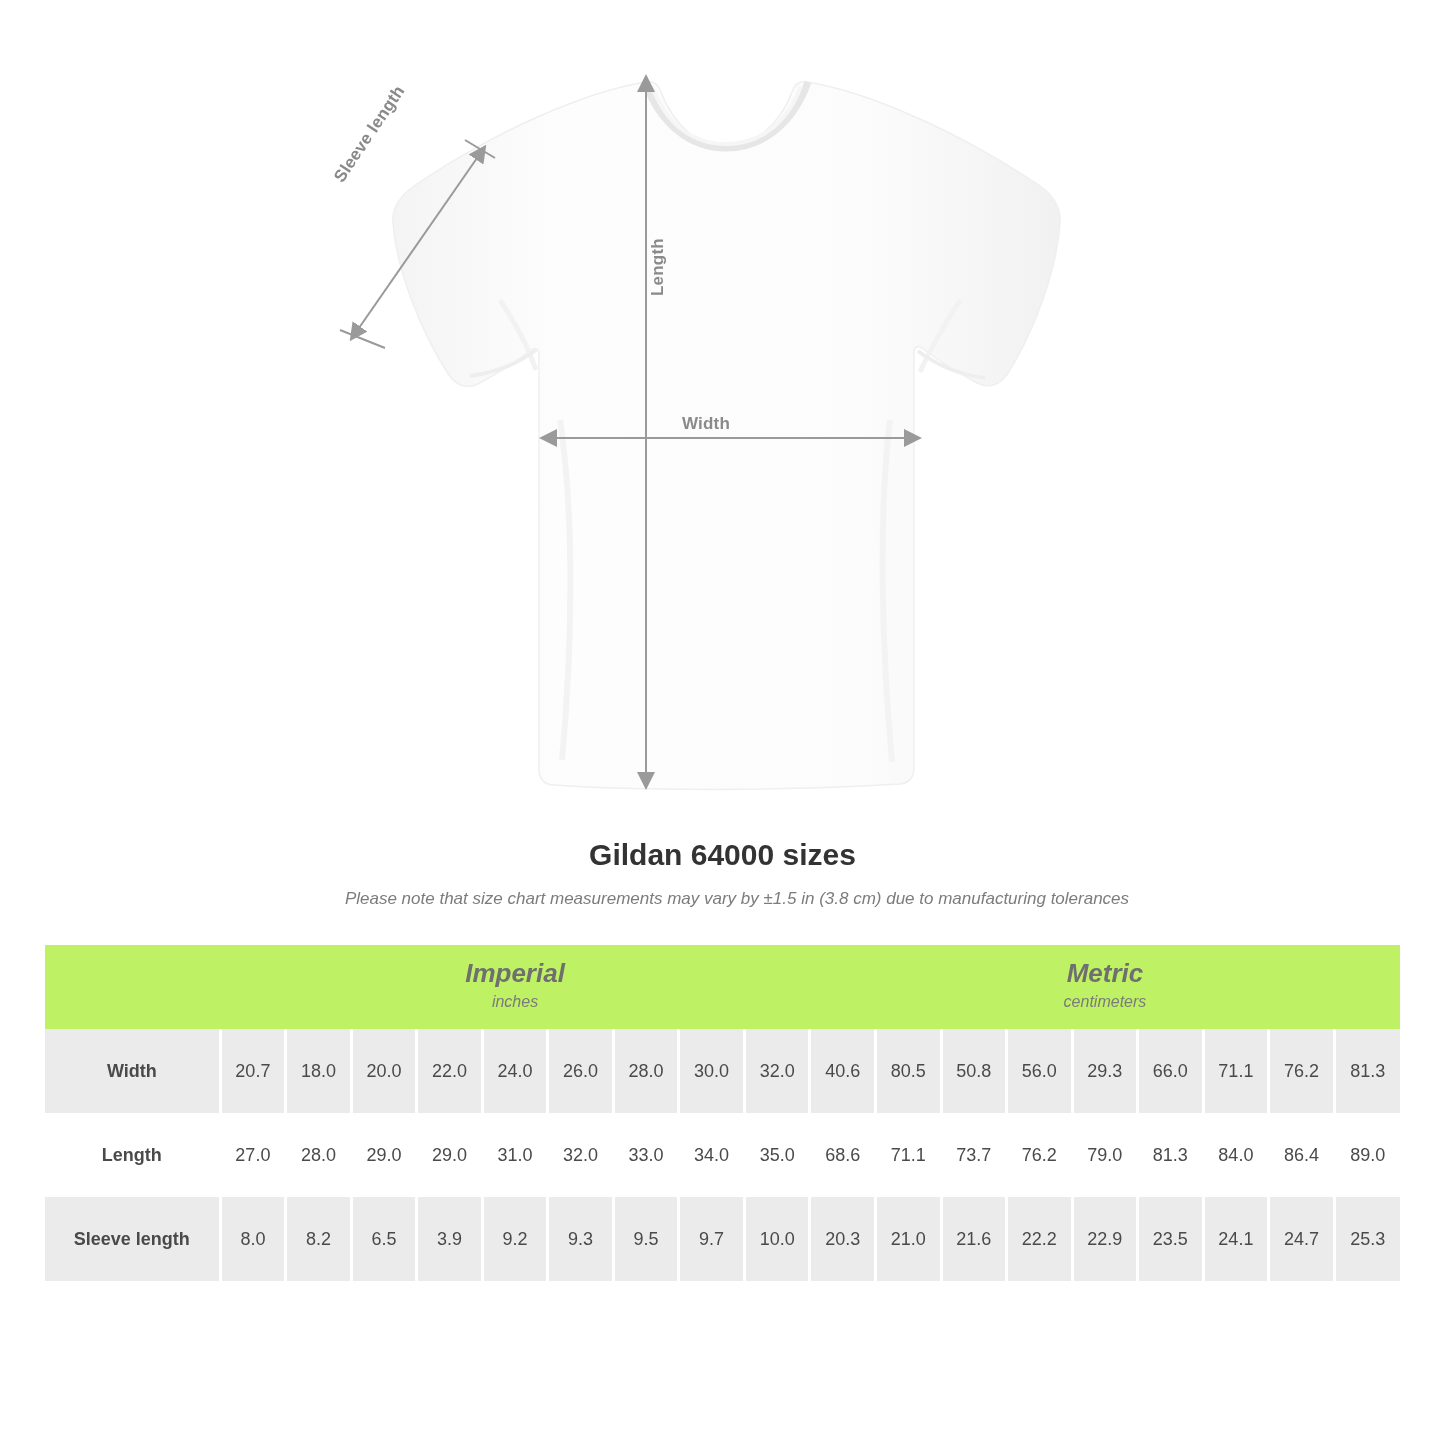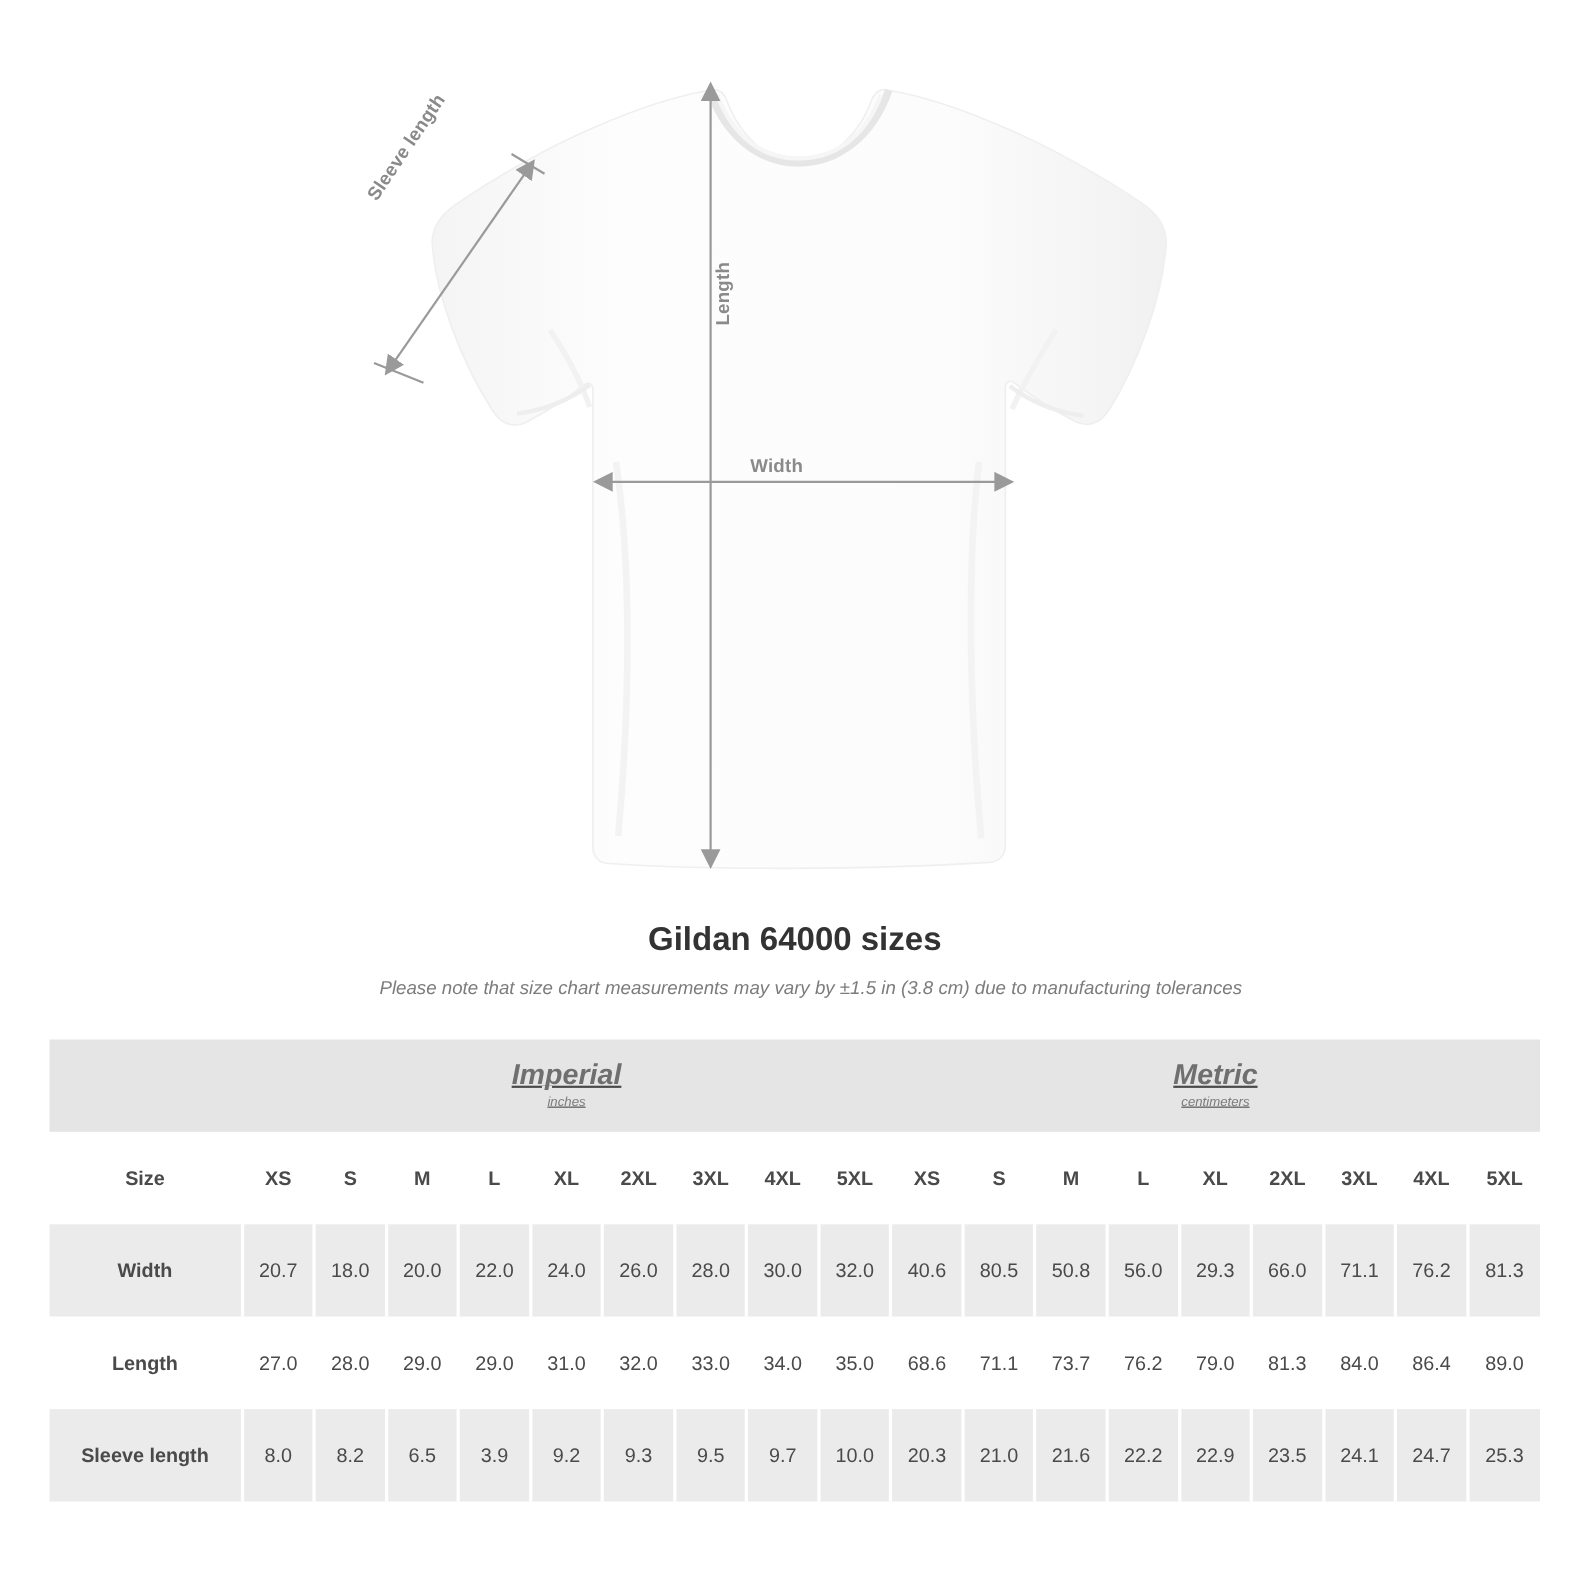--- a/index.html
+++ b/index.html
@@ -85,33 +85,32 @@
   table.size-table td,
   table.size-table th {
     text-align: center;
     font-size: 18px;
     color: #4a4a4a;
     padding: 0;
     height: 84px;
     vertical-align: middle;
   }
   .unit-header td {
-    background: #e5e5e5;
+    background: #bef264;
     height: 118px;
-    text-decoration: underline;
   }
   .unit-name {
     font-size: 26px;
     font-weight: bold;
     font-style: italic;
     color: #6f6f6f;
     line-height: 1.15;
   }
   .unit-sub {
-    font-size: 12px;
+    font-size: 16px;
     font-style: italic;
     color: #7b7b7b;
     line-height: 1.6;
   }
   .row-head-cell {
     font-weight: bold;
     color: #4a4a4a;
     font-size: 19px;
     width: 175px;
   }
@@ -213,41 +212,20 @@
         <td colspan="9">
           <div class="unit-name">Imperial</div>
           <div class="unit-sub">inches</div>
         </td>
         <td colspan="9">
           <div class="unit-name">Metric</div>
           <div class="unit-sub">centimeters</div>
         </td>
       </tr>
 
-      <tr class="size-row">
-        <td class="row-head-cell">Size</td>
-        <td class="size-head col-sep">XS</td>
-        <td class="size-head col-sep">S</td>
-        <td class="size-head col-sep">M</td>
-        <td class="size-head col-sep">L</td>
-        <td class="size-head col-sep">XL</td>
-        <td class="size-head col-sep">2XL</td>
-        <td class="size-head col-sep">3XL</td>
-        <td class="size-head col-sep">4XL</td>
-        <td class="size-head col-sep">5XL</td>
-        <td class="size-head col-sep">XS</td>
-        <td class="size-head col-sep">S</td>
-        <td class="size-head col-sep">M</td>
-        <td class="size-head col-sep">L</td>
-        <td class="size-head col-sep">XL</td>
-        <td class="size-head col-sep">2XL</td>
-        <td class="size-head col-sep">3XL</td>
-        <td class="size-head col-sep">4XL</td>
-        <td class="size-head col-sep">5XL</td>
-      </tr>
 
       <tr class="row-even">
         <td class="row-head-cell">Width</td>
         <td class="col-sep">20.7</td>
         <td class="col-sep">18.0</td>
         <td class="col-sep">20.0</td>
         <td class="col-sep">22.0</td>
         <td class="col-sep">24.0</td>
         <td class="col-sep">26.0</td>
         <td class="col-sep">28.0</td>

